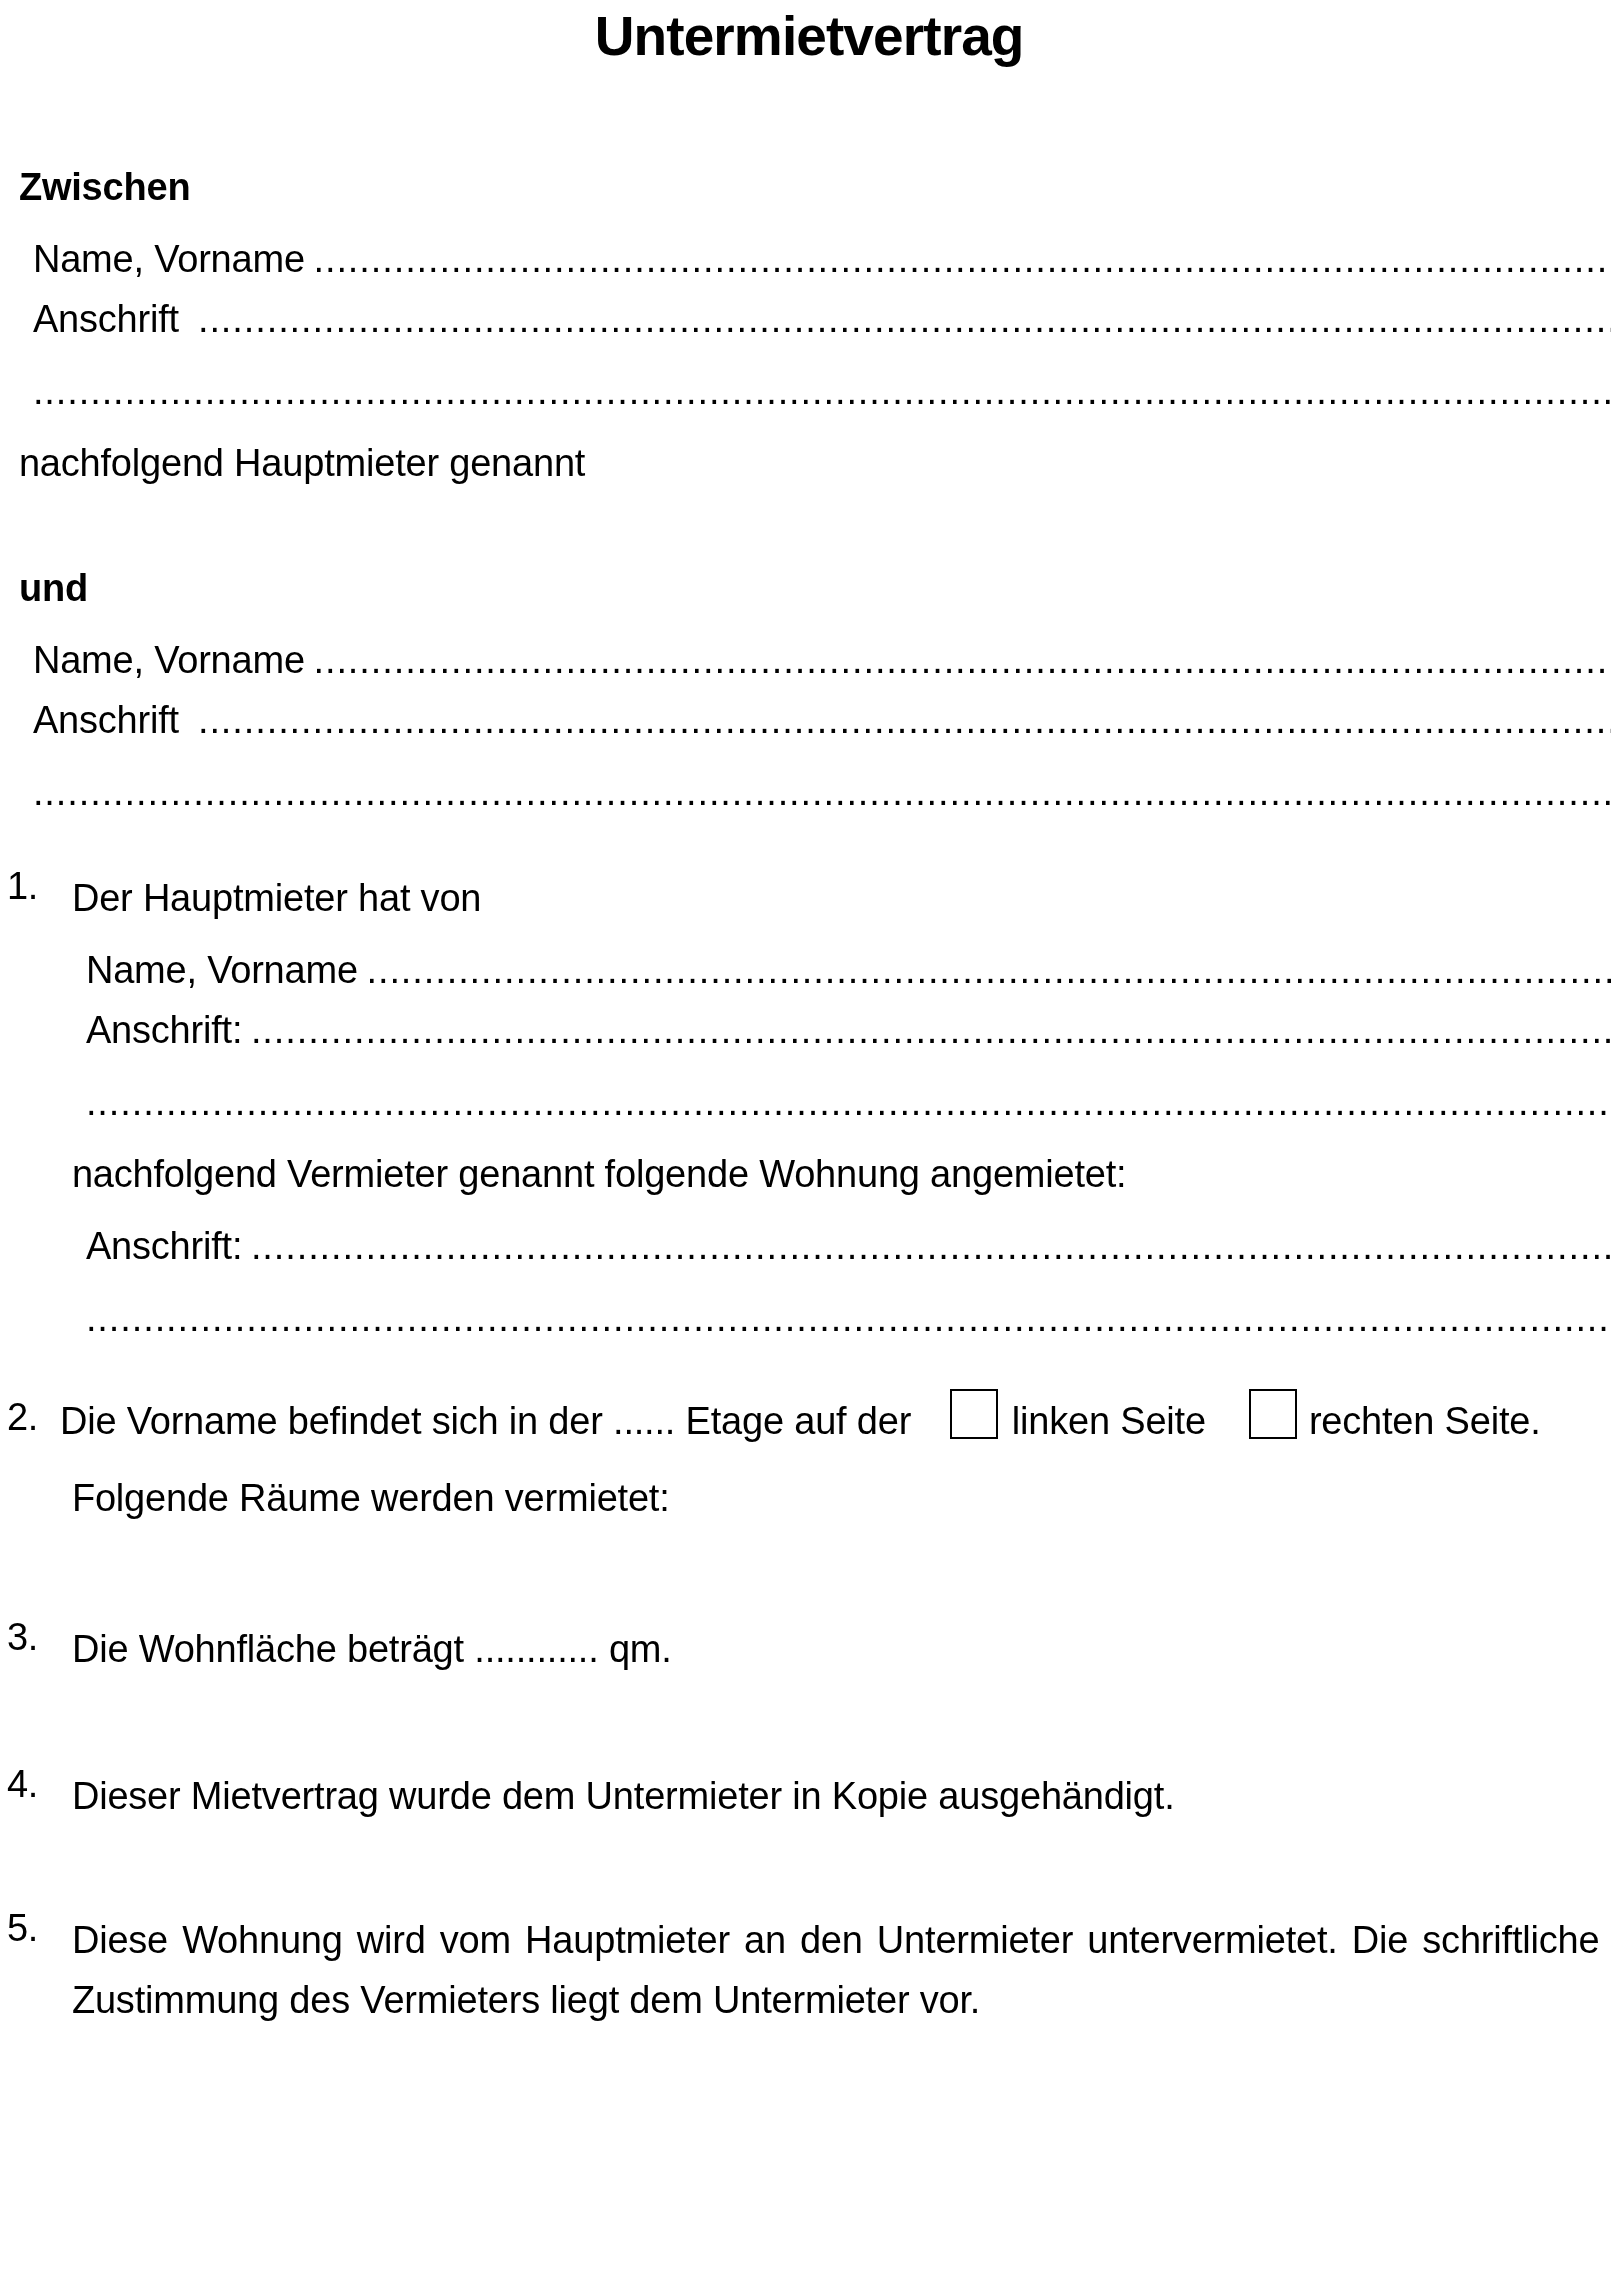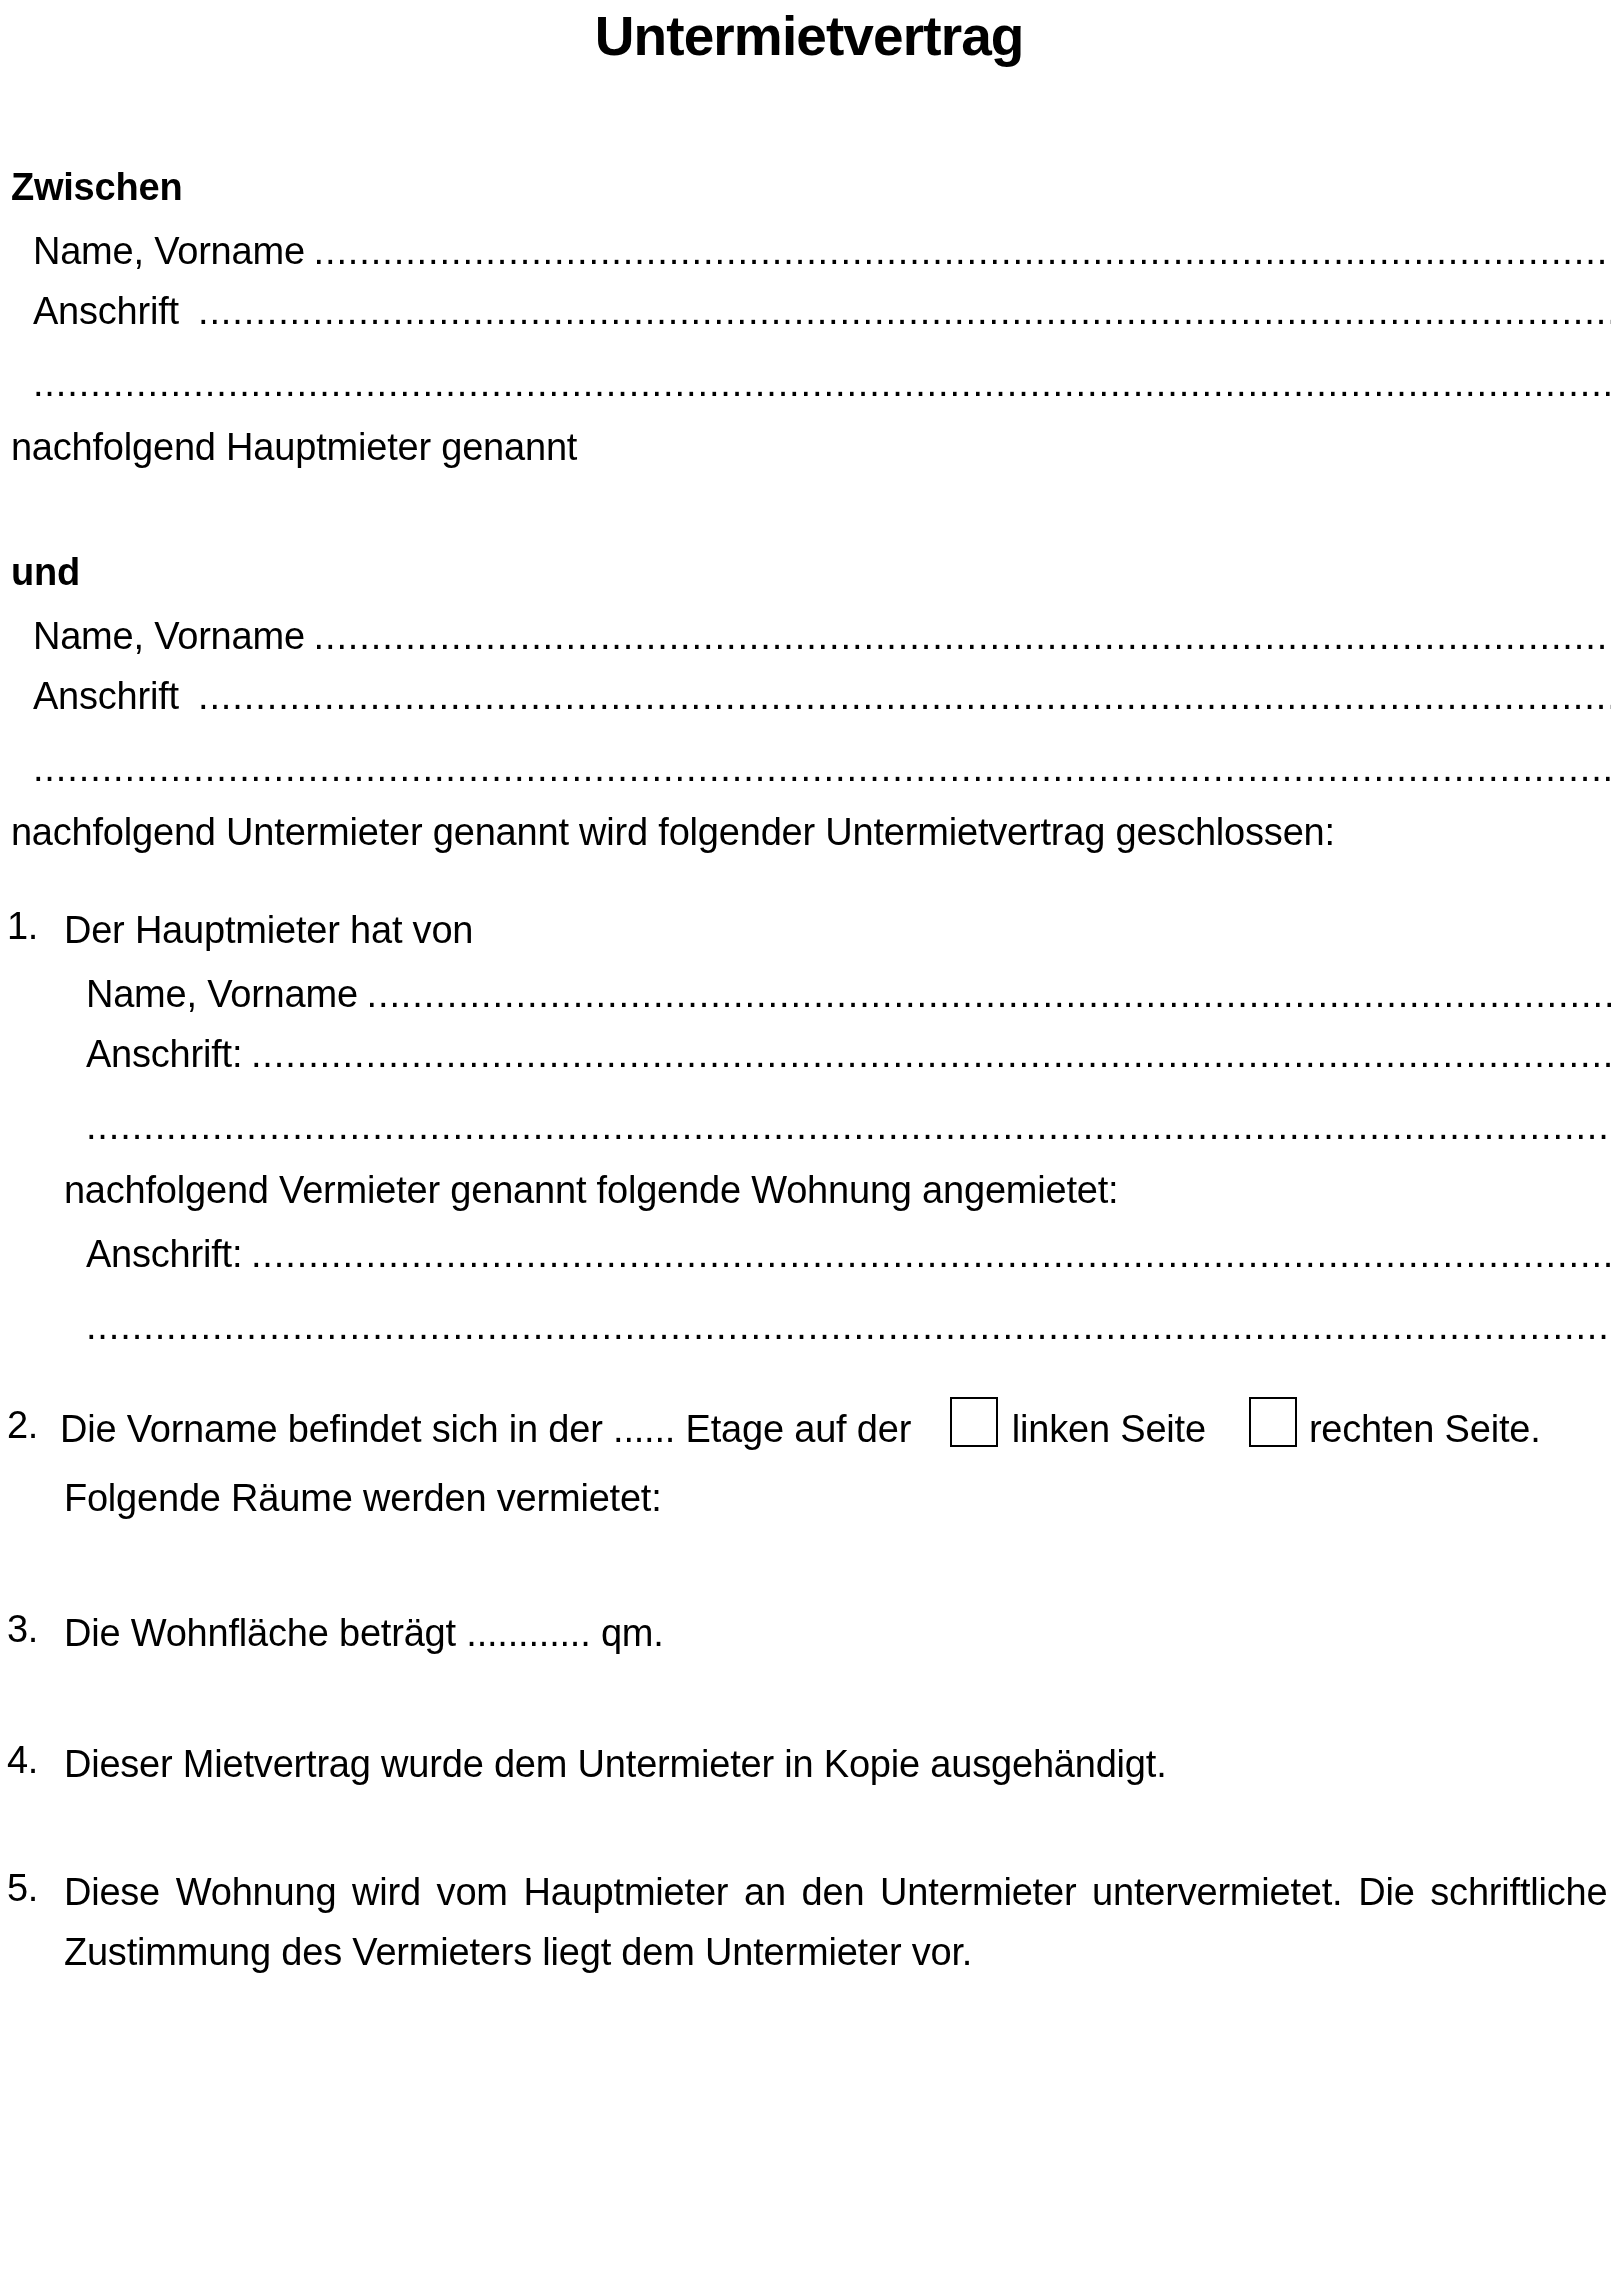--- a/index.html
+++ b/index.html
@@ -12,21 +12,21 @@
     padding: 0 8.6px 0 6.9px;
     background: #ffffff;
     color: #000000;
     font-family: "Liberation Sans", "DejaVu Sans", sans-serif;
     font-size: 38px;
     line-height: 60px;
     letter-spacing: -0.2px;
     overflow: hidden;
   }
 
-  p { margin: 4px; }
+  p { margin: 12px; }
   .bold { font-weight: 700; }
 
   h1.doc-title {
     margin: 1.7px 0 0 0;
     text-align: center;
     font-size: 55px;
     line-height: 69px;
     font-weight: 700;
     letter-spacing: -0.9px;
   }
@@ -118,21 +118,20 @@
 
     <div class="field">
       <span class="label">Anschrift</span>
       <span class="leader wide-gap">........................................................................................................................................................................................................</span>
     </div>
 
     <div class="field mt14">
       <span class="leader full">............................................................................................................................................................................................................................</span>
     </div>
 
-    <p>nachfolgend Untermieter genannt wird folgender Untermietvertrag geschlossen:</p>
   </section>
 
 
   <section>
 
     <div class="item mt40">
       <span class="num">1.</span>
       <div class="body">
         <p>Der Hauptmieter hat von</p>
 

